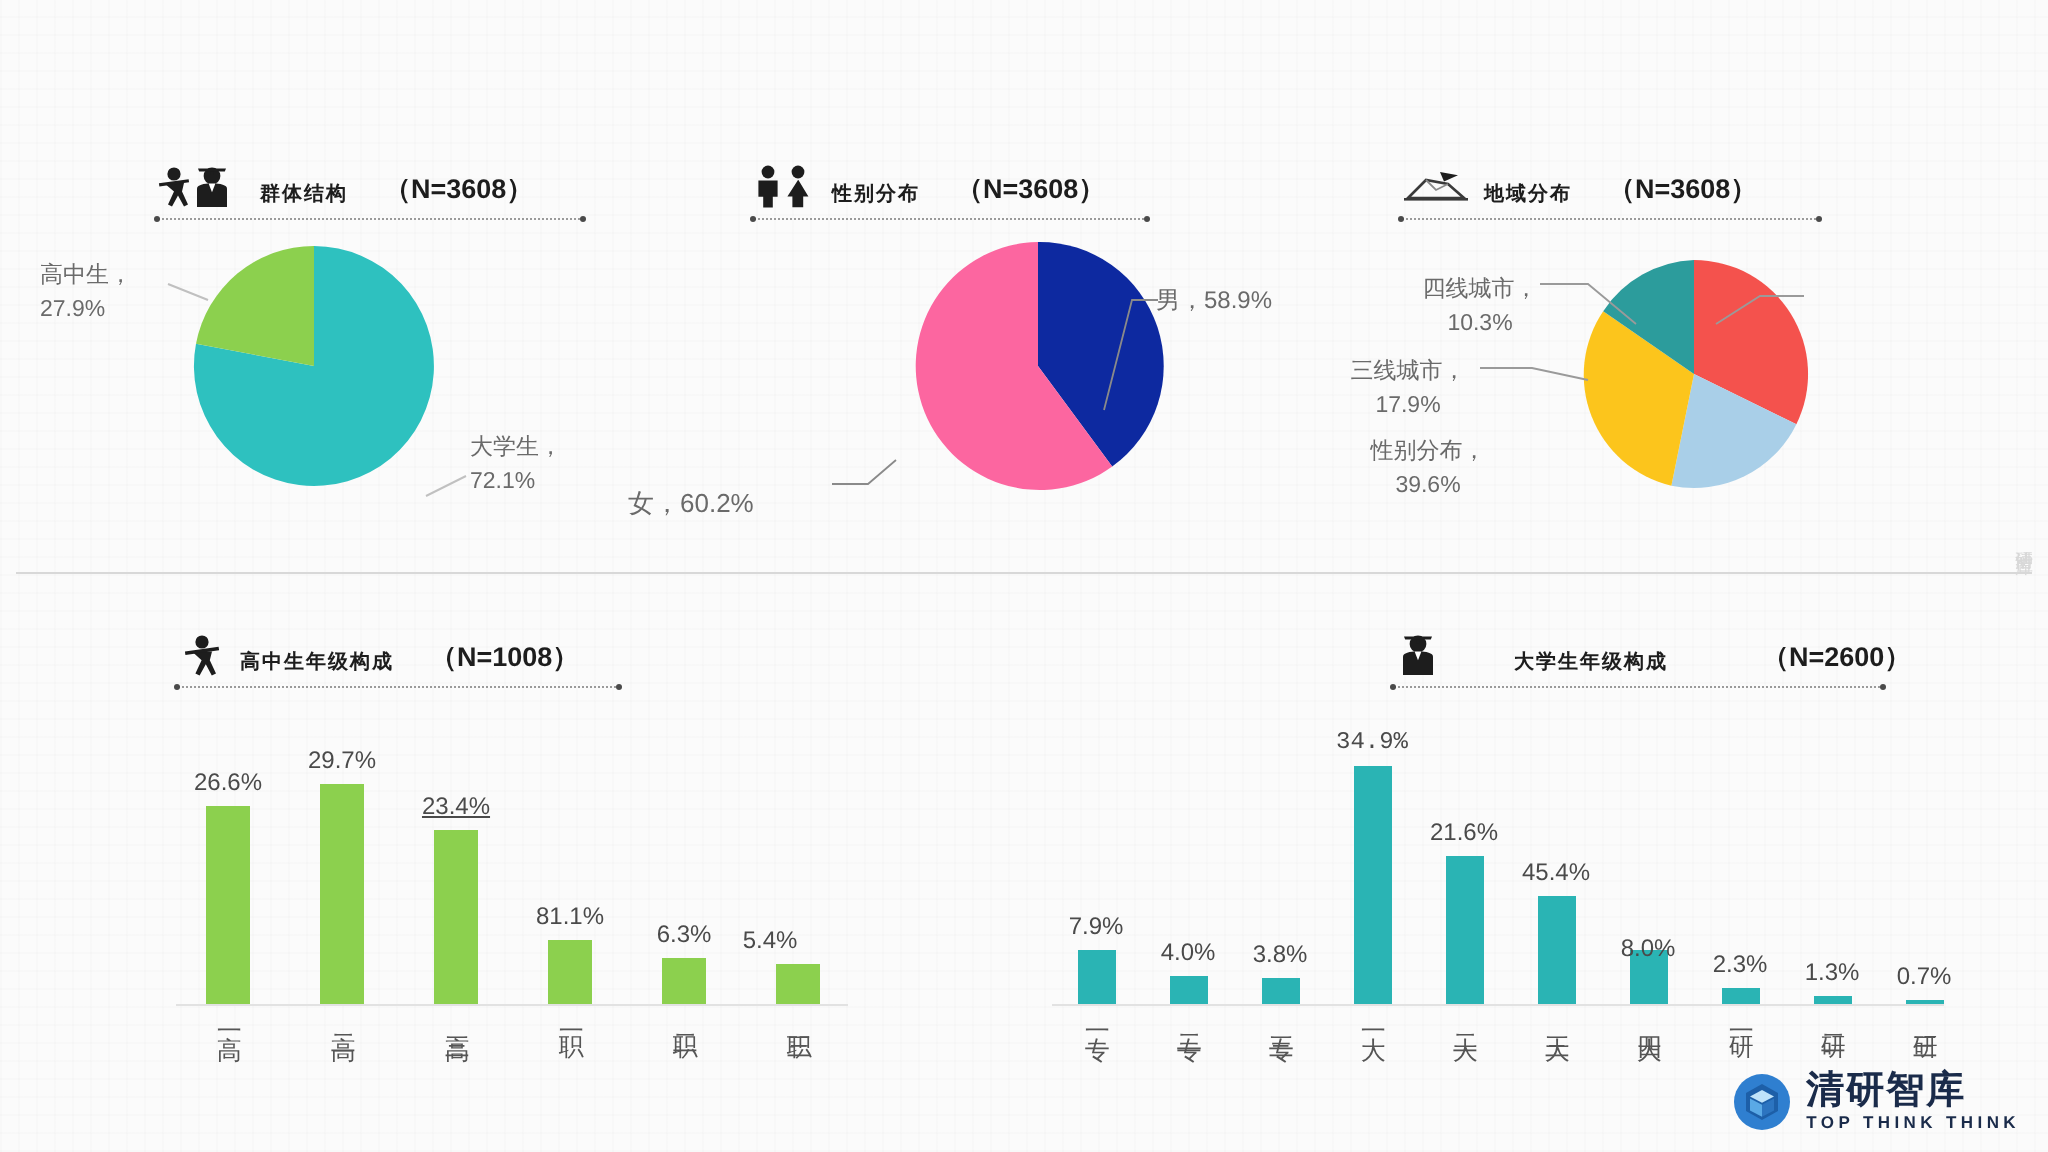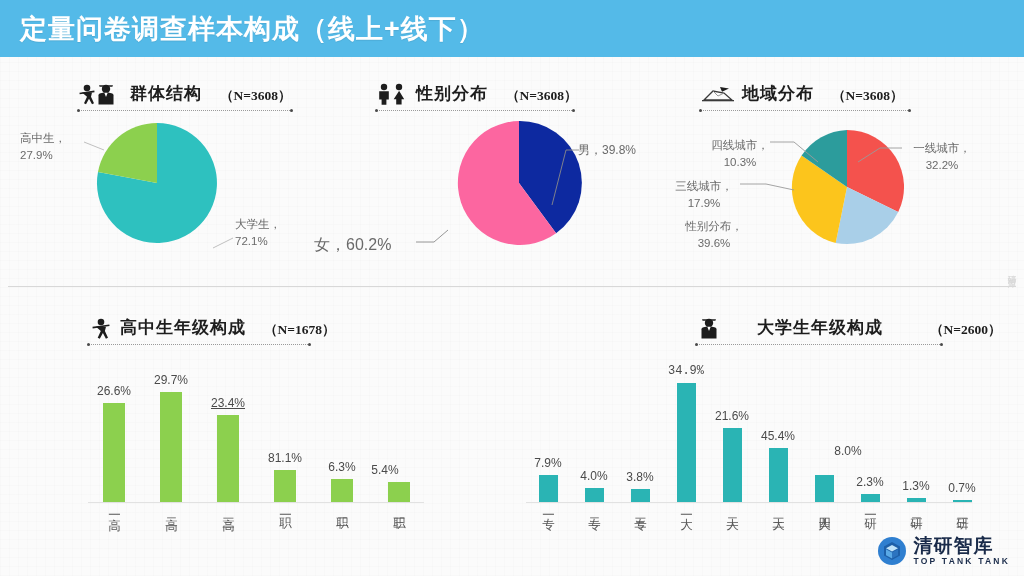--- a/index.html
+++ b/index.html
@@ -33,26 +33,25 @@
     background:#d8d8d8;
   }
   
   .card { position:absolute; }
   .card-head {
     display:flex; align-items:flex-end; gap:6px;
     white-space:nowrap; position:relative;
   }
   .head-icon { display:inline-block; line-height:0; }
   .head-title {
-    font-size:17px; font-weight:bold; color:#1d1d1d; letter-spacing:1px;
+    font-size:10px; font-weight:bold; color:#1d1d1d; letter-spacing:1px;
   }
   .head-n {
     font-size:13.5px; font-weight:bold; color:#1d1d1d; margin-left:12px;
     letter-spacing:0px;
-    font-family:Liberation Serif, serif;
   }
   .head-rule {
     position:absolute; left:0; bottom:-6px; height:2px;
     border-bottom:1.6px dotted #9a9a9a;
   }
   .head-rule::before, .head-rule::after {
     content:""; position:absolute; width:3px; height:3px; background:#4a4a4a;
     border-radius:50%; bottom:-2px;
   }
   .head-rule::before { left:-1px; }
@@ -105,23 +104,20 @@
   .logo-en {
     font-size:8.5px; font-weight:bold; color:#1a2b4a; letter-spacing:2.2px;
     display:block; margin-top:2px;
   }
 </style>
 </head>
 <body>
 
 <div class="page">
 
-  <div class="titlebar">
-    <div class="title">定量问卷调查样本构成（线上+线下）</div>
-  </div>
 
   <div class="divider"></div>
 
   <div class="card" style="left:78px; top:82px; width:300px; height:190px;">
     <div class="card-head">
       <span class="head-icon">
         <svg width="46" height="22" viewBox="0 0 46 22">
           <g fill="#1d1d1d">
             <circle cx="9" cy="5" r="3.3"></circle>
             <path d="M4 9.5h10l-1 4.2 3 6.5-2 1-3-5.5-3 5.5-2-1 3-6.5z"></path>
@@ -188,23 +184,23 @@
 
         <path d="M63 63 L100.1 113.3 A62 62 0 1 1 63 1 Z" fill="#fc66a0"></path>
       </svg>
     </div>
 
     <svg class="leader" style="left:0px; top:38px;" width="300" height="160">
       <path d="M176,85 L190,30 L203,30" stroke="#8a8a8a" stroke-width="0.9" fill="none"></path>
       <path d="M72,110 L58,122 L40,122" stroke="#8a8a8a" stroke-width="0.9" fill="none"></path>
     </svg>
 
-    <div class="plabel" style="left:202px; top:60px; font-size:12px;">男，39.8%</div>
-
-    <div class="plabel rt" style="left:-62px; top:151px; width:100px; font-size:16px;">女，60.2%</div>
+    <div class="plabel" style="left:202px; top:60px; font-size:12px;">男，58.9%</div>
+
+    <div class="plabel rt" style="left:-62px; top:161px; width:100px; font-size:13px;">女，60.2%</div>
   </div>
 
   <div class="card" style="left:700px; top:82px; width:310px; height:190px;">
     <div class="card-head">
       <span class="head-icon">
         <svg width="36" height="22" viewBox="0 0 36 22">
           <g>
             <path d="M4 17 L13 8 L24 10 L32 17 Z" fill="none" stroke="#3a3a3a" stroke-width="1.3"></path>
             <path d="M13 8 L18 13 L24 10" fill="none" stroke="#8a8a8a" stroke-width="0.9"></path>
             <path d="M20 4 l9 1.6 -7 3.2z" fill="#1d1d1d"></path>
@@ -231,24 +227,20 @@
       <path d="M148,40 L124,20 L100,20" stroke="#9a9a9a" stroke-width="0.9" fill="none"></path>
       <path d="M188,40 L210,26 L232,26" stroke="#9a9a9a" stroke-width="0.9" fill="none"></path>
       <path d="M124,68 L96,62 L70,62" stroke="#9a9a9a" stroke-width="0.9" fill="none"></path>
     </svg>
 
     <div class="plabel ctr" style="left:-6px; top:55px; width:92px;">
       <span>四线城市，</span><br>
       <span>10.3%</span>
     </div>
 
-    <div class="plabel ctr" style="left:196px; top:58px; width:92px;">
-      <span>一线城市，</span><br>
-      <span>32.2%</span>
-    </div>
 
     <div class="plabel ctr" style="left:-42px; top:96px; width:92px;">
       <span>三线城市，</span><br>
       <span>17.9%</span>
     </div>
 
     <div class="plabel ctr" style="left:-32px; top:136px; width:92px;">
       <span>性别分布，</span><br>
       <span>39.6%</span>
     </div>
@@ -261,21 +253,21 @@
       <span class="head-icon">
         <svg width="26" height="22" viewBox="0 0 26 22">
           <g fill="#1d1d1d">
             <circle cx="13" cy="5" r="3.3"></circle>
             <path d="M8 9.7h10l-1.1 4.4 3.1 6.6-2.1 1-3-5.6-3.1 5.6-2.1-1 3.1-6.6z"></path>
             <rect x="4.5" y="8.6" width="17" height="1.7" transform="rotate(-8 13 9.4)"></rect>
           </g>
         </svg>
       </span>
       <span class="head-title">高中生年级构成</span>
-      <span class="head-n">（N=1678）</span>
+      <span class="head-n">（N=1008）</span>
       <span class="head-rule" style="width:222px;"></span>
     </div>
 
     <div class="barchart" id="bars-hs" style="left:0px; top:38px; width:340px; height:150px;">
       <div class="axis-line" style="top:148px; width:336px;"></div>
     <div class="bar" style="left: 15px; width: 22px; height: 98.8px; bottom: 2px; background: rgb(140, 208, 78);"></div>
         <div class="bar-val" style="left: 26px; top: 30.2px;">26.6%</div>
         <div class="bar-cat" style="left: 26px; top: 154px;">高一</div>
         <div class="bar" style="left: 72px; width: 22px; height: 110.314px; bottom: 2px; background: rgb(140, 208, 78);"></div>
         <div class="bar-val" style="left: 83px; top: 18.6857px;">29.7%</div>
@@ -327,21 +319,21 @@
         <div class="bar" style="left: 150.5px; width: 19px; height: 119.395px; bottom: 2px; background: rgb(42, 180, 180);"></div>
         <div class="bar-val" style="left: 160px; top: 9.60526px; font-family: Liberation Mono, monospace;">34.9%</div>
         <div class="bar-cat" style="left: 160px; top: 154px;">大一</div>
         <div class="bar" style="left: 196.5px; width: 19px; height: 73.8947px; bottom: 2px; background: rgb(42, 180, 180);"></div>
         <div class="bar-val" style="left: 206px; top: 55.1053px;">21.6%</div>
         <div class="bar-cat" style="left: 206px; top: 154px;">大二</div>
         <div class="bar" style="left: 242.5px; width: 19px; height: 53.7105px; bottom: 2px; background: rgb(42, 180, 180);"></div>
         <div class="bar-val" style="left: 252px; top: 75.2895px;">45.4%</div>
         <div class="bar-cat" style="left: 252px; top: 154px;">大三</div>
         <div class="bar" style="left: 288.5px; width: 19px; height: 27.3684px; bottom: 2px; background: rgb(42, 180, 180);"></div>
-        <div class="bar-val" style="left: 298px; top: 90px; margin-left: 24px;">8.0%</div>
+        <div class="bar-val" style="left: 298px; top: 113px;">8.0%</div>
         <div class="bar-cat" style="left: 298px; top: 154px;">大四</div>
         <div class="bar" style="left: 334.5px; width: 19px; height: 7.86842px; bottom: 2px; background: rgb(42, 180, 180);"></div>
         <div class="bar-val" style="left: 344px; top: 121.132px;">2.3%</div>
         <div class="bar-cat" style="left: 344px; top: 154px;">研一</div>
         <div class="bar" style="left: 380.5px; width: 19px; height: 4.44737px; bottom: 2px; background: rgb(42, 180, 180);"></div>
         <div class="bar-val" style="left: 390px; top: 124.553px;">1.3%</div>
         <div class="bar-cat" style="left: 390px; top: 154px;">研二</div>
         <div class="bar" style="left: 426.5px; width: 19px; height: 2.39474px; bottom: 2px; background: rgb(42, 180, 180);"></div>
         <div class="bar-val" style="left: 436px; top: 126.605px;">0.7%</div>
         <div class="bar-cat" style="left: 436px; top: 154px;">研三</div>
@@ -351,17 +343,17 @@
   <div class="logo">
     <svg width="30" height="30" viewBox="0 0 30 30">
       <circle cx="15" cy="15" r="14" fill="#2f7fd0"></circle>
       <path d="M15 6 L23 10.5 L23 19.5 L15 24 L7 19.5 L7 10.5 Z" fill="#1d5fa8"></path>
       <path d="M15 9 L21 12.2 L15 15.4 L9 12.2 Z" fill="#bfe3fa"></path>
       <path d="M9 13.2 L15 16.4 L15 22.4 L9 19.2 Z" fill="#5aa9e6"></path>
       <path d="M21 13.2 L21 19.2 L15 22.4 L15 16.4 Z" fill="#2c74c0"></path>
     </svg>
     <span class="logo-text">
       <span class="logo-cn">清研智库</span>
-      <span class="logo-en">TOP TANK TANK</span>
+      <span class="logo-en">TOP THINK THINK</span>
     </span>
   </div>
 
 </div>
 
 </body></html>

